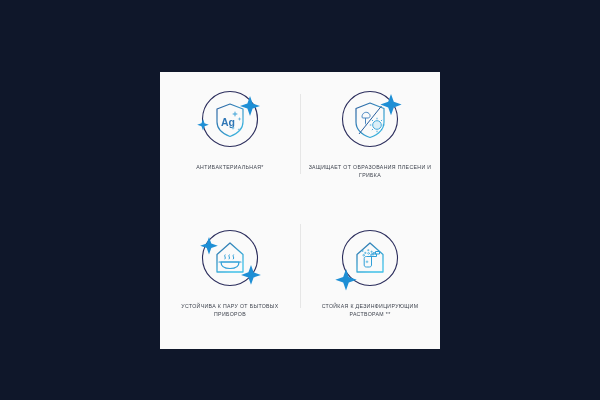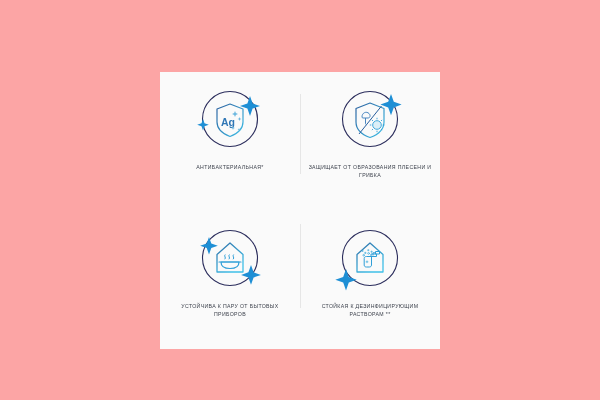--- a/index.html
+++ b/index.html
@@ -10,21 +10,21 @@
     width: 600px;
     height: 400px;
     background: #ffffff;
     font-family: "Liberation Sans", sans-serif;
     overflow: hidden;
   }
   #stage {
     position: relative;
     width: 600px;
     height: 400px;
-    background: #fca5a5;
+    background: #0f172a;
   }
   #feature-panel {
     position: absolute;
     left: 160px;
     top: 72px;
     width: 280px;
     height: 277px;
     background: #fafafa;
     display: grid;
     grid-template-columns: 1fr 1fr;

